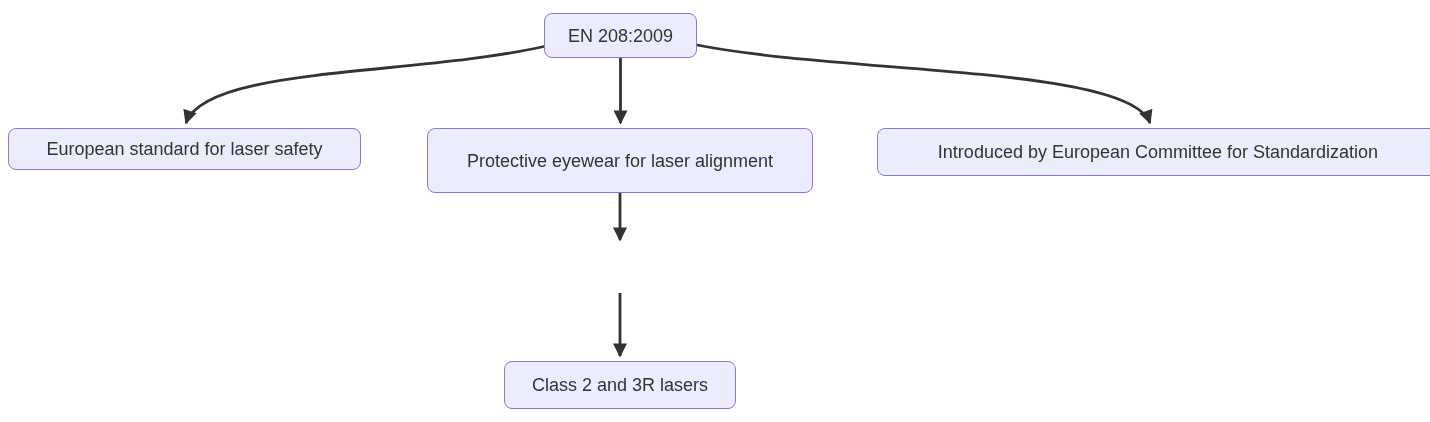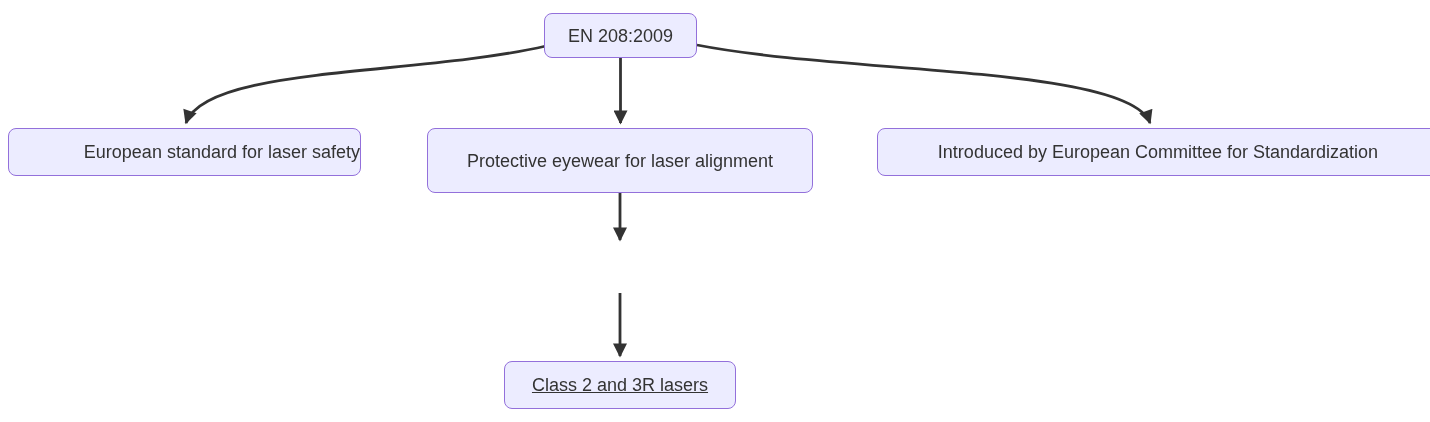--- a/index.html
+++ b/index.html
@@ -33,25 +33,25 @@
     font-size: 18px;
     line-height: 1;
     display: flex;
     align-items: center;
     justify-content: center;
     white-space: nowrap;
     text-align: center;
   }
   
   .node-root  { left: 544px; top: 13px;  width: 153px; height: 45px; }
-  .node-n1    { left: 8px;   top: 128px; width: 353px; height: 48px; justify-content: flex-end; }
+  .node-n1    { left: 8px;   top: 128px; width: 353px; height: 42px; }
   .node-n2    { left: 427px; top: 128px; width: 386px; height: 65px; }
   .node-n3    { left: 877px; top: 128px; width: 562px; height: 48px; }
   .node-n4    { left: 433px; top: 245px; width: 374px; height: 48px; }
-  .node-n5    { left: 504px; top: 361px; width: 232px; height: 48px; text-decoration: underline; }
+  .node-n5    { left: 504px; top: 361px; width: 232px; height: 48px; }
 </style>
 </head>
 <body>
 
 <div class="canvas">
 
   <svg class="edges-layer" viewBox="0 0 1430 422" xmlns="http://www.w3.org/2000/svg" aria-hidden="true">
     <defs>
       <marker id="arrowhead" viewBox="0 0 10 10" refX="9" refY="5" markerUnits="userSpaceOnUse" markerWidth="15" markerHeight="14" orient="auto">
         <path d="M0,0 L10,5 L0,10 z" fill="#333333"></path>

